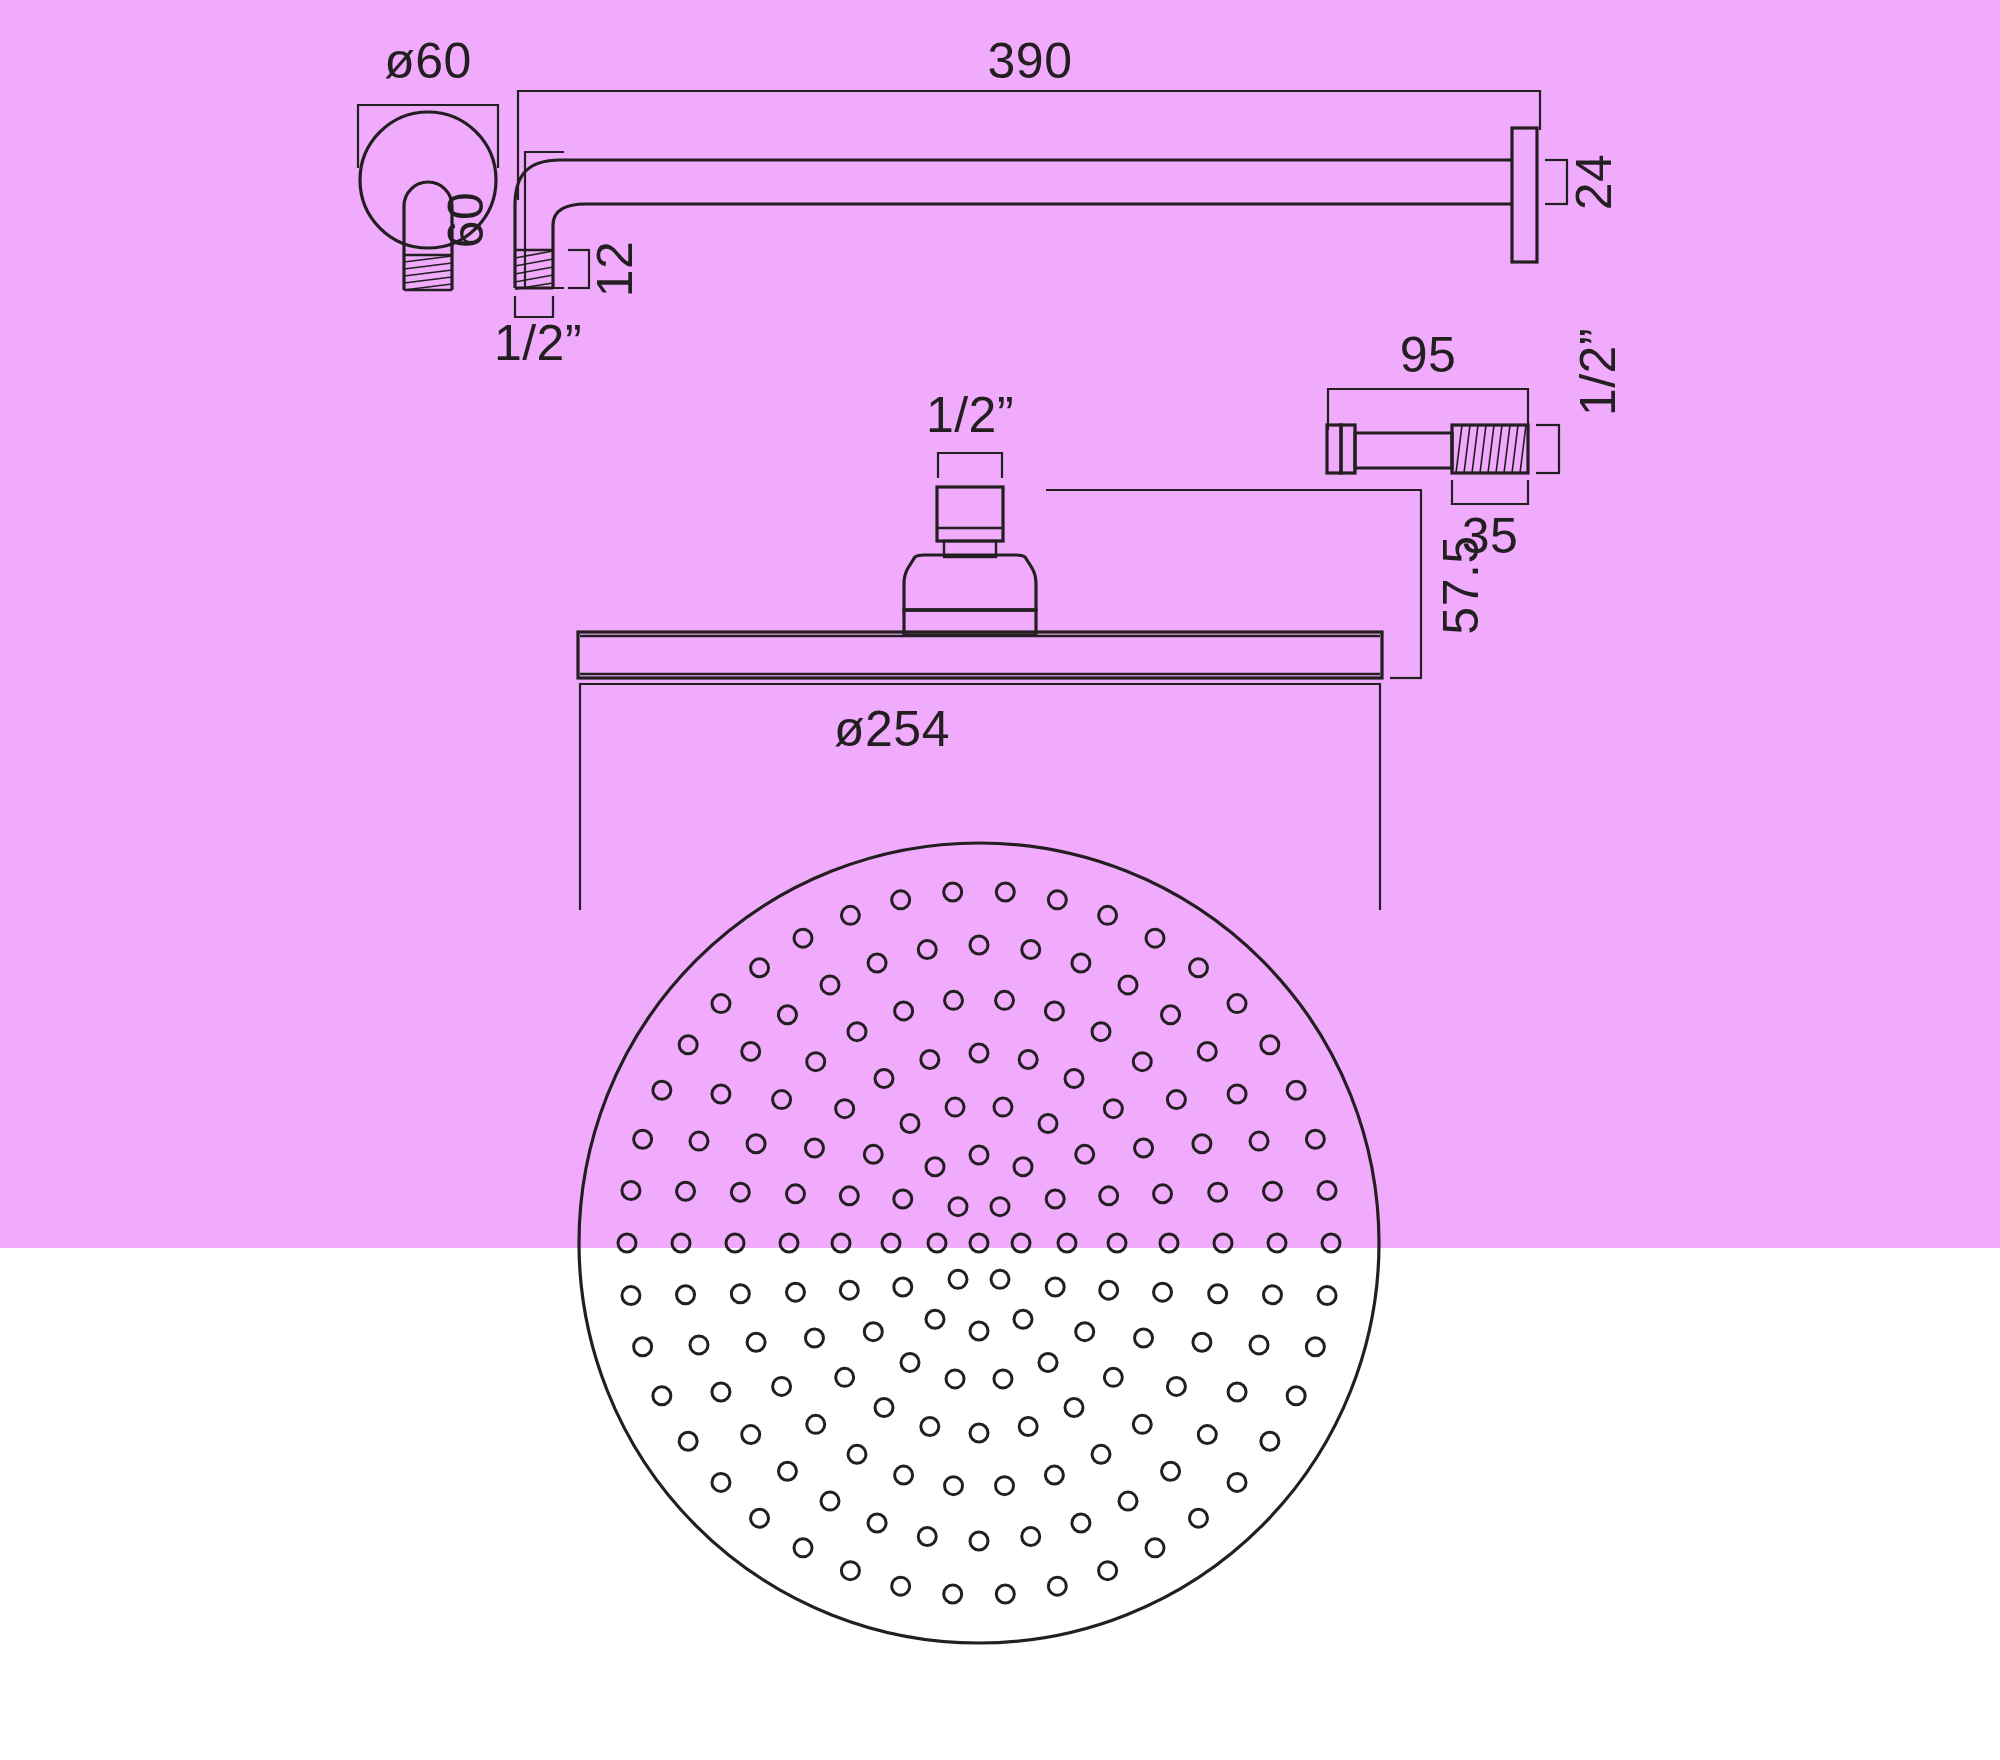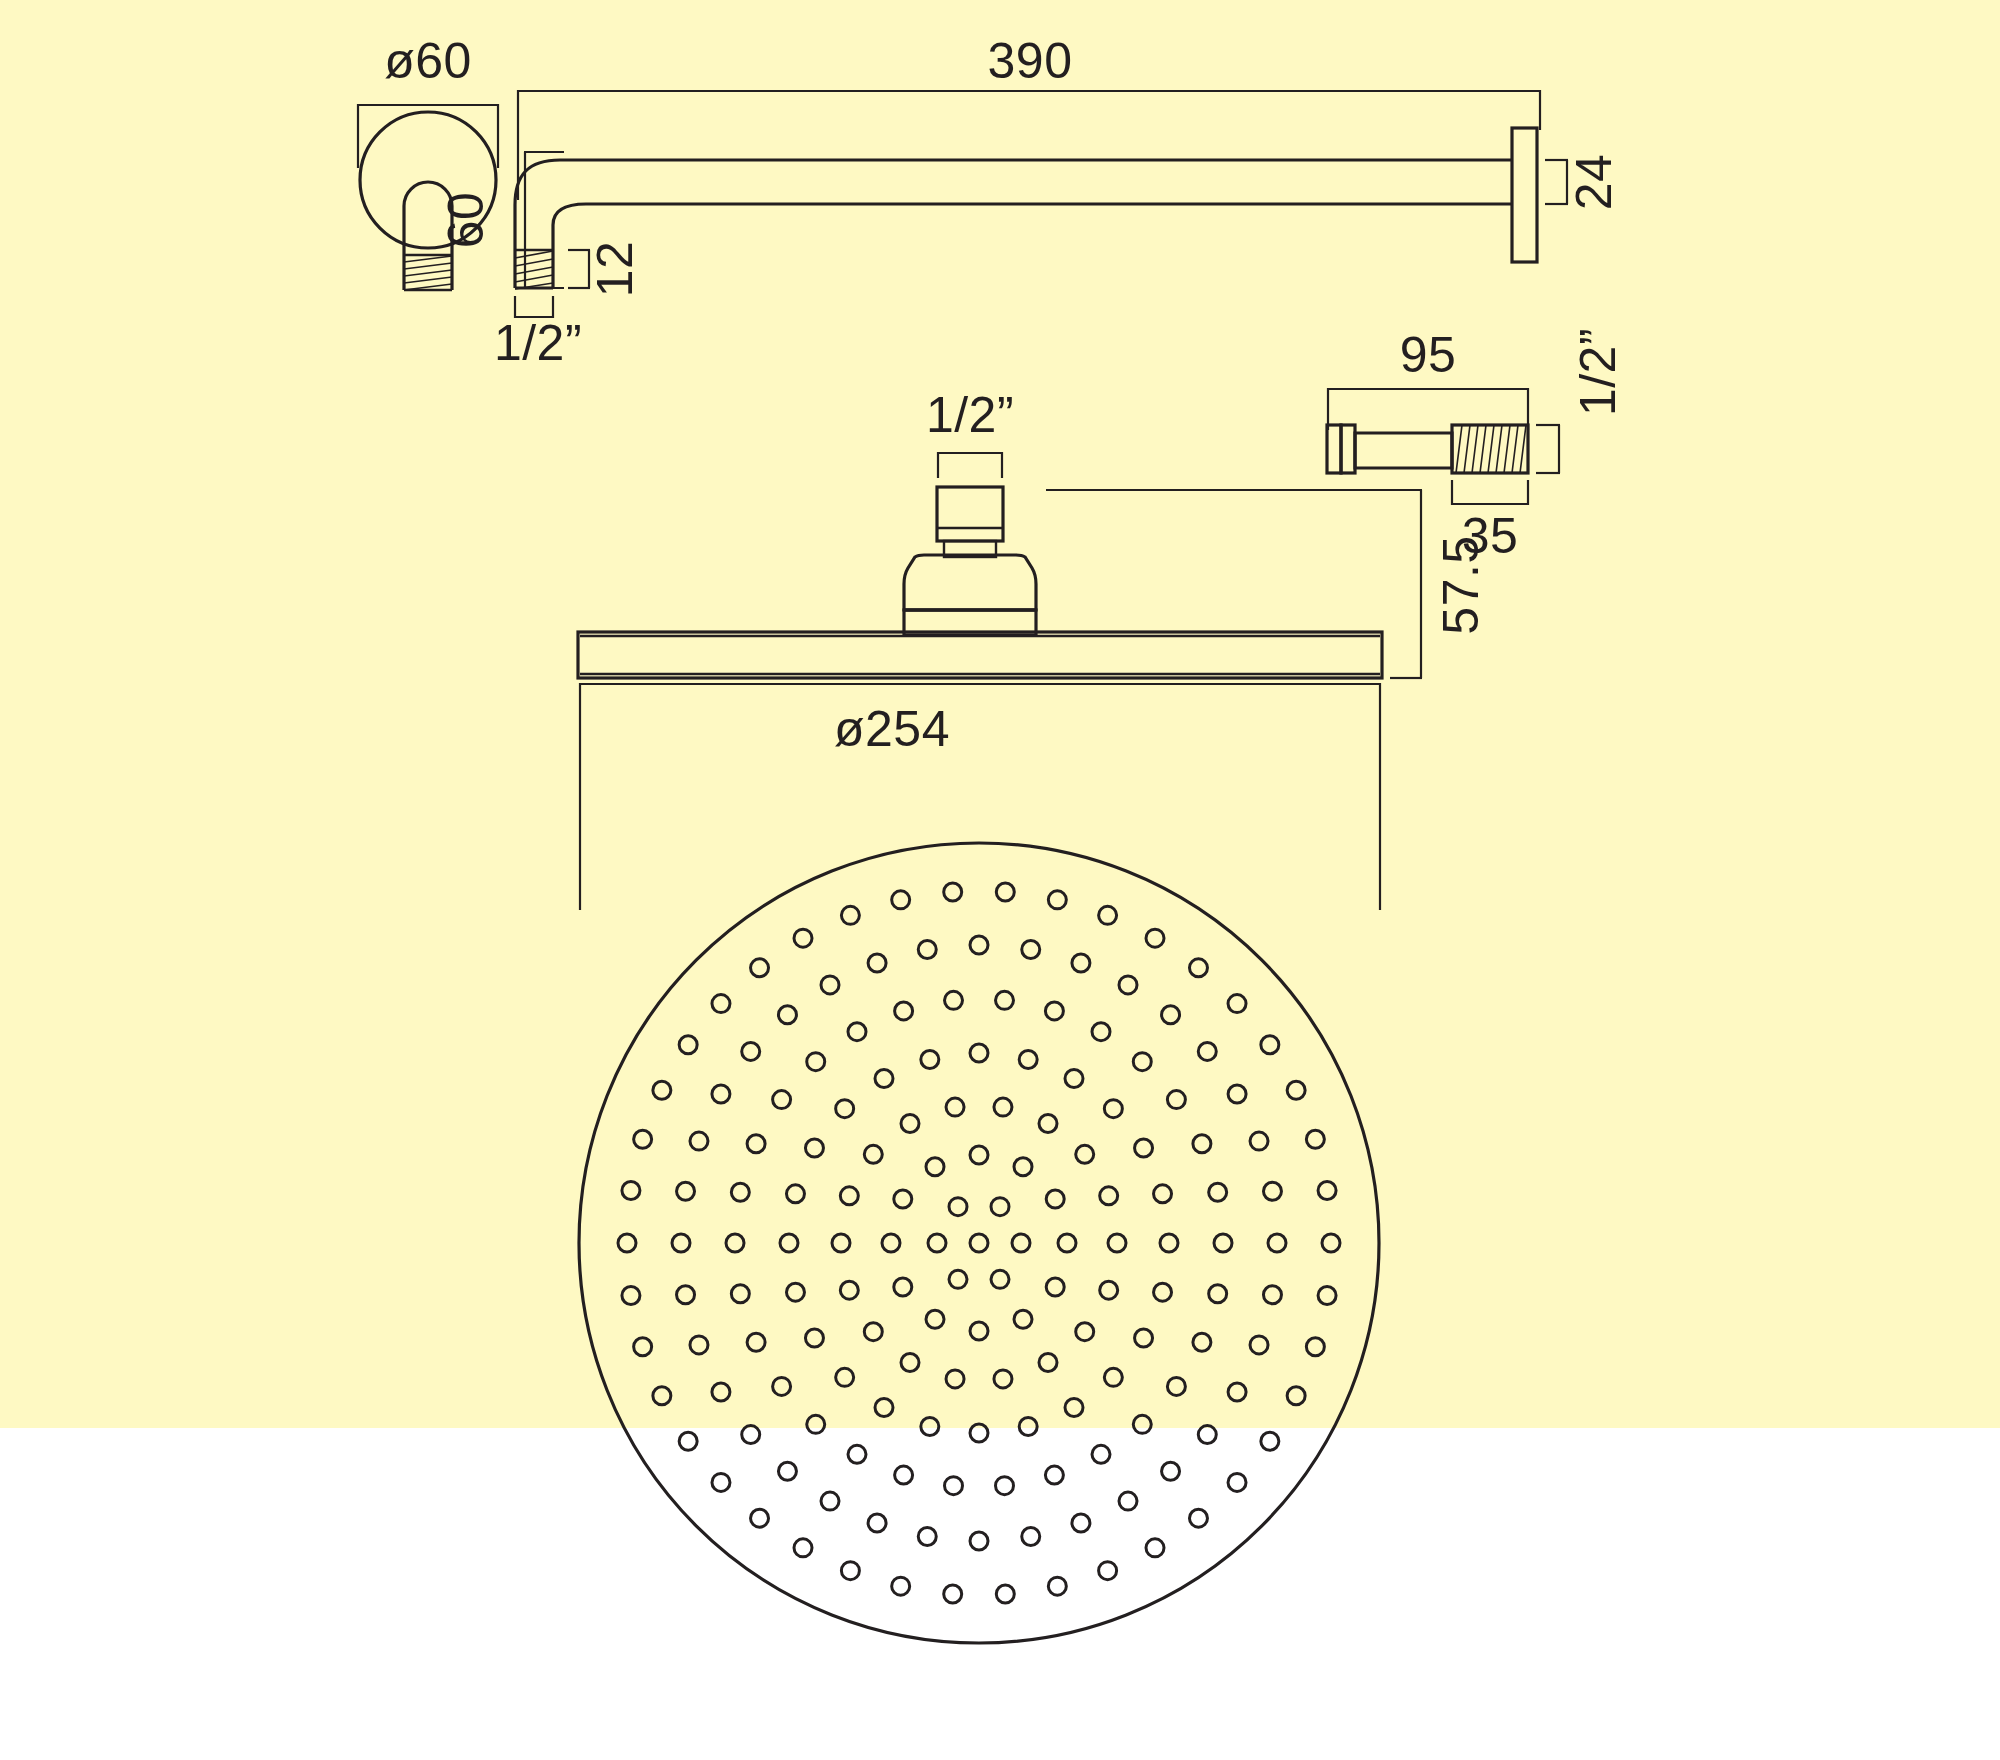--- a/index.html
+++ b/index.html
@@ -9,22 +9,22 @@
   }
   body {
     width: 2000px;
     height: 1760px;
     font-family: "Liberation Sans", sans-serif;
     overflow: hidden;
   }
   #sheet {
     position: relative;
     width: 2000px;
-    height: 1428px;
-    background: #fef9c3;
+    height: 1248px;
+    background: #f0abfc;
   }
   svg#drawing {
     position: absolute;
     left: 0;
     top: 0;
     width: 2000px;
     height: 1760px;
     display: block;
   }
   .ln {

